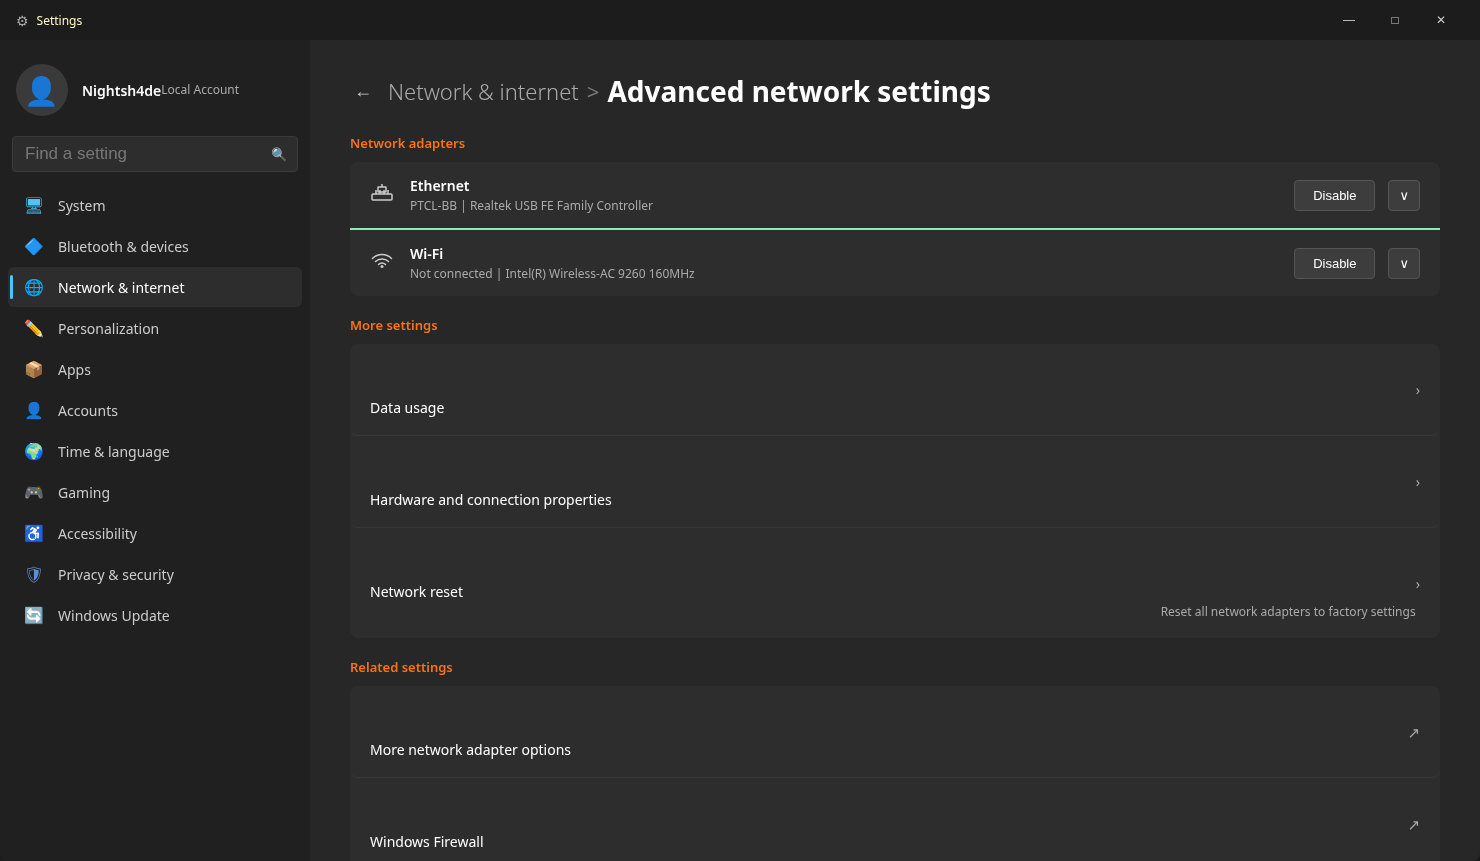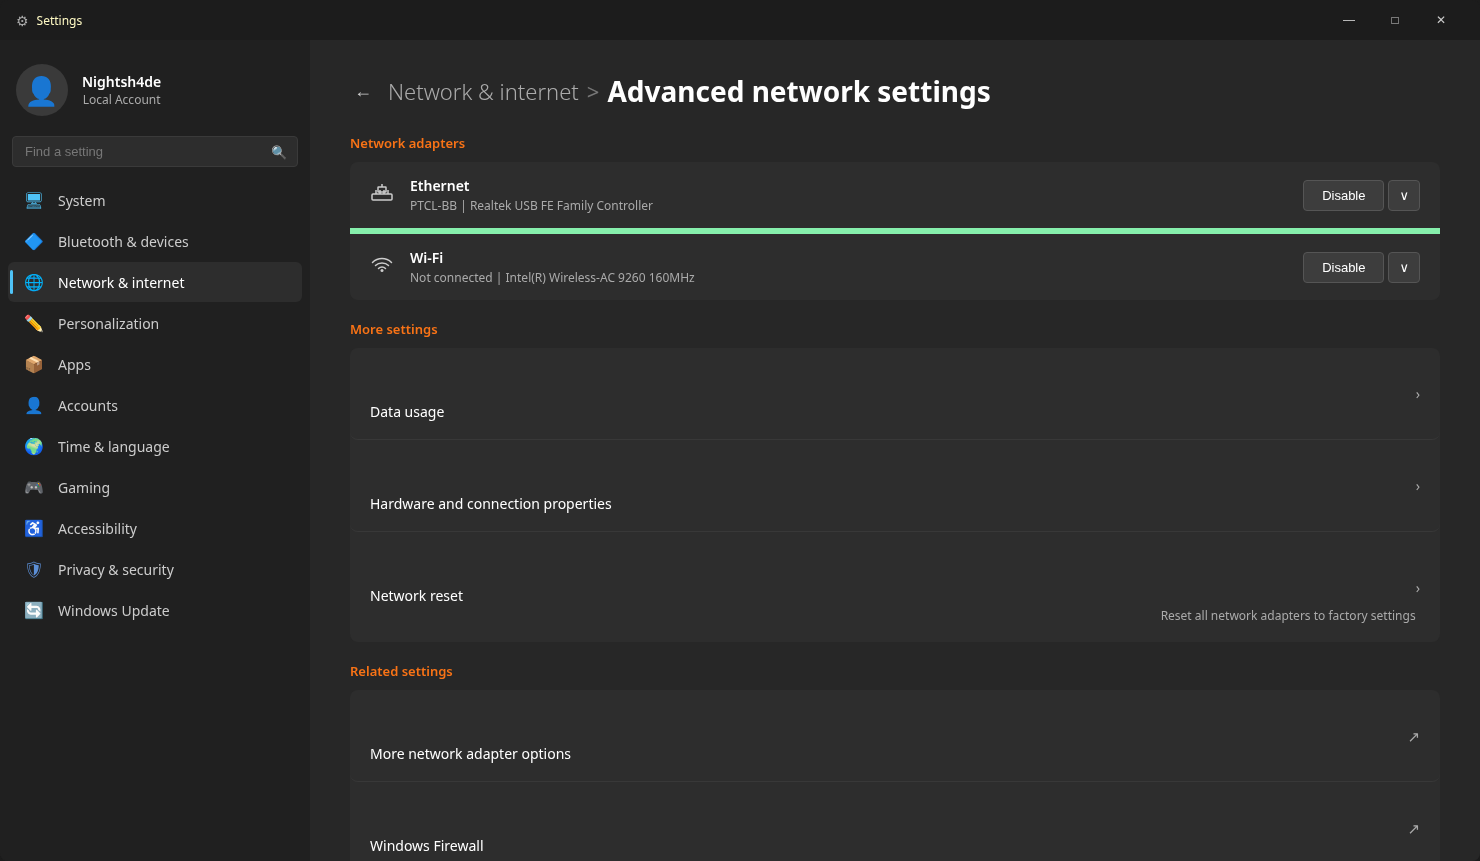--- a/index.html
+++ b/index.html
@@ -91,22 +91,21 @@
       align-items: center;
       justify-content: center;
       flex-shrink: 0;
     }
     .avatar-icon {
       font-size: 28px;
       color: #aaa;
     }
     .user-info {
       display: flex;
-      flex-direction: column;
-      align-items: center;
+      flex-direction: row;
     }
     .user-name {
       font-size: 14px;
       font-weight: 600;
       color: #fff;
     }
     .user-type {
       font-size: 12px;
       color: #aaa;
     }
@@ -116,21 +115,21 @@
       margin: 4px 12px 12px 12px;
       position: relative;
     }
     .sidebar-search input {
       width: 100%;
       background: #2d2d2d;
       border: 1px solid #3a3a3a;
       border-radius: 4px;
       color: #ccc;
       padding: 7px 12px 7px 12px;
-      font-size: 13px;
+      font-size: 17px;
       outline: none;
     }
     .sidebar-search input::placeholder { color: #777; }
     .search-icon-wrap {
       position: absolute;
       right: 10px;
       top: 50%;
       transform: translateY(-50%);
       color: #aaa;
       font-size: 13px;
@@ -259,21 +258,21 @@
       color: #fff;
     }
     .adapter-desc {
       font-size: 12px;
       color: #aaa;
       margin-top: 2px;
     }
     .adapter-actions {
       display: flex;
       align-items: center;
-      gap: 4px;
+      gap: 13px;
       border-radius: 11px;
     }
     .disable-btn {
       background: #3d3d3d;
       border: 1px solid #555;
       border-radius: 4px;
       color: #fff;
       padding: 7px 18px;
       font-size: 13px;
       cursor: pointer;
@@ -430,21 +429,21 @@
         <button class="breadcrumb-back">←</button>
         <span class="breadcrumb-parent">Network &amp; internet</span>
         <span class="breadcrumb-separator">&gt;</span>
         <span class="breadcrumb-current">Advanced network settings</span>
       </div>
 
       <div class="section-label">Network adapters</div>
 
       <div class="card">
 
-        <div class="adapter-row" style="border-bottom: 6px solid #86efac;">
+        <div class="adapter-row" style="border-bottom: 2px solid #86efac;">
           <span class="adapter-icon">
             <svg width="24" height="24" viewBox="0 0 24 24" fill="none" xmlns="http://www.w3.org/2000/svg">
               <rect x="2" y="14" width="20" height="6" rx="1" stroke="#ccc" stroke-width="1.5" fill="none"></rect>
               <line x1="6" y1="14" x2="6" y2="10" stroke="#ccc" stroke-width="1.5"></line>
               <line x1="10" y1="14" x2="10" y2="10" stroke="#ccc" stroke-width="1.5"></line>
               <line x1="14" y1="14" x2="14" y2="10" stroke="#ccc" stroke-width="1.5"></line>
               <line x1="18" y1="14" x2="18" y2="10" stroke="#ccc" stroke-width="1.5"></line>
               <rect x="8" y="7" width="8" height="5" rx="0.5" stroke="#ccc" stroke-width="1.5" fill="none"></rect>
               <line x1="12" y1="7" x2="12" y2="4" stroke="#ccc" stroke-width="1.5"></line>
             </svg>

